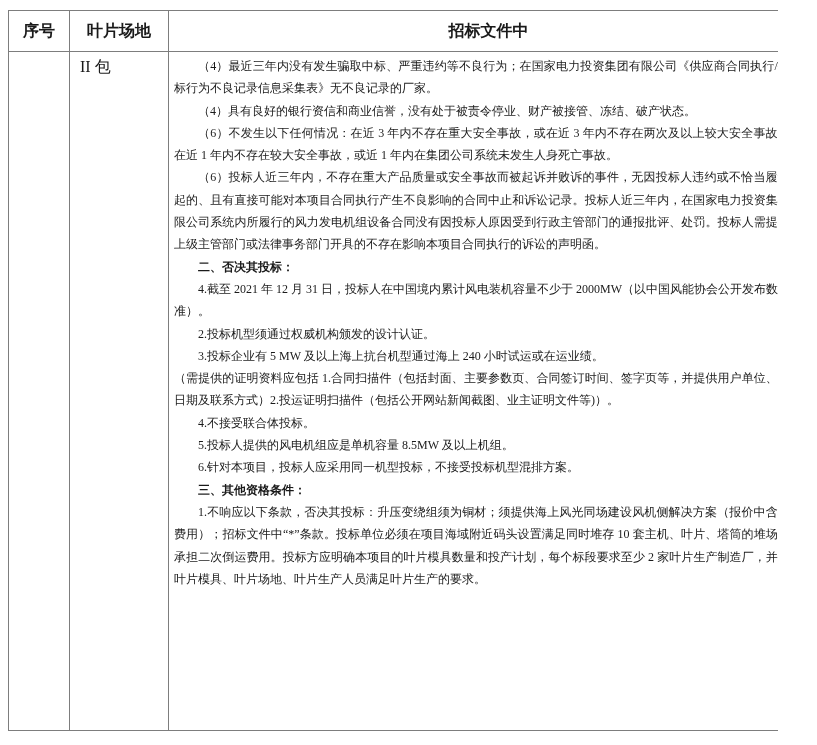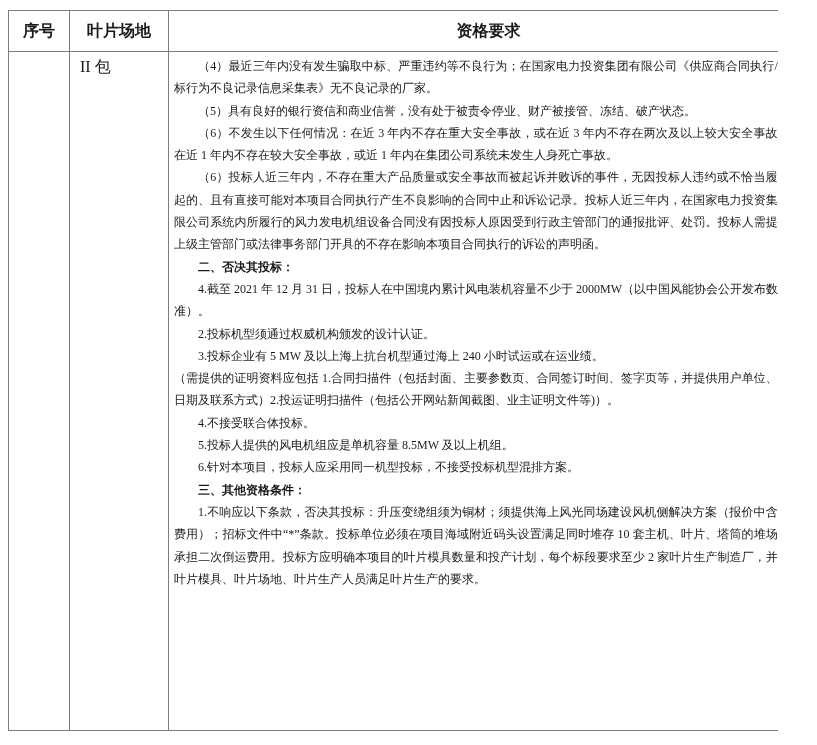--- a/index.html
+++ b/index.html
@@ -67,30 +67,30 @@
   <table class="req-table">
     <colgroup>
       <col class="c-seq">
       <col class="c-section">
       <col class="c-req">
     </colgroup>
     <thead>
       <tr>
         <th>序号</th>
         <th>叶片场地</th>
-        <th>资格要求</th>
+        <th>招标文件中</th>
       </tr>
     </thead>
     <tbody>
       <tr>
         <td class="seq-cell"></td>
         <td class="section-cell">II 包</td>
         <td class="req-cell">
             <p class="req-p indent">（4）最近三年内没有发生骗取中标、严重违约等不良行为；在国家电力投资集团有限公司《供应商合同执行/招投标行为不良记录信息采集表》无不良记录的厂家。</p>
-            <p class="req-p indent">（5）具有良好的银行资信和商业信誉，没有处于被责令停业、财产被接管、冻结、破产状态。</p>
+            <p class="req-p indent">（4）具有良好的银行资信和商业信誉，没有处于被责令停业、财产被接管、冻结、破产状态。</p>
             <p class="req-p indent">（6）不发生以下任何情况：在近 3 年内不存在重大安全事故，或在近 3 年内不存在两次及以上较大安全事故，或在近 1 年内不存在较大安全事故，或近 1 年内在集团公司系统未发生人身死亡事故。</p>
             <p class="req-p indent">（6）投标人近三年内，不存在重大产品质量或安全事故而被起诉并败诉的事件，无因投标人违约或不恰当履约引起的、且有直接可能对本项目合同执行产生不良影响的合同中止和诉讼记录。投标人近三年内，在国家电力投资集团有限公司系统内所履行的风力发电机组设备合同没有因投标人原因受到行政主管部门的通报批评、处罚。投标人需提供由上级主管部门或法律事务部门开具的不存在影响本项目合同执行的诉讼的声明函。</p>
             <p class="req-p indent bold">二、否决其投标：</p>
             <p class="req-p indent">4.截至 2021 年 12 月 31 日，投标人在中国境内累计风电装机容量不少于 2000MW（以中国风能协会公开发布数据为准）。</p>
             <p class="req-p indent">2.投标机型须通过权威机构颁发的设计认证。</p>
             <p class="req-p indent">3.投标企业有 5 MW 及以上海上抗台机型通过海上 240 小时试运或在运业绩。</p>
             <p class="req-p">（需提供的证明资料应包括 1.合同扫描件（包括封面、主要参数页、合同签订时间、签字页等，并提供用户单位、投产日期及联系方式）2.投运证明扫描件（包括公开网站新闻截图、业主证明文件等)）。</p>
             <p class="req-p indent">4.不接受联合体投标。</p>
             <p class="req-p indent">5.投标人提供的风电机组应是单机容量 8.5MW 及以上机组。</p>
             <p class="req-p indent">6.针对本项目，投标人应采用同一机型投标，不接受投标机型混排方案。</p>

